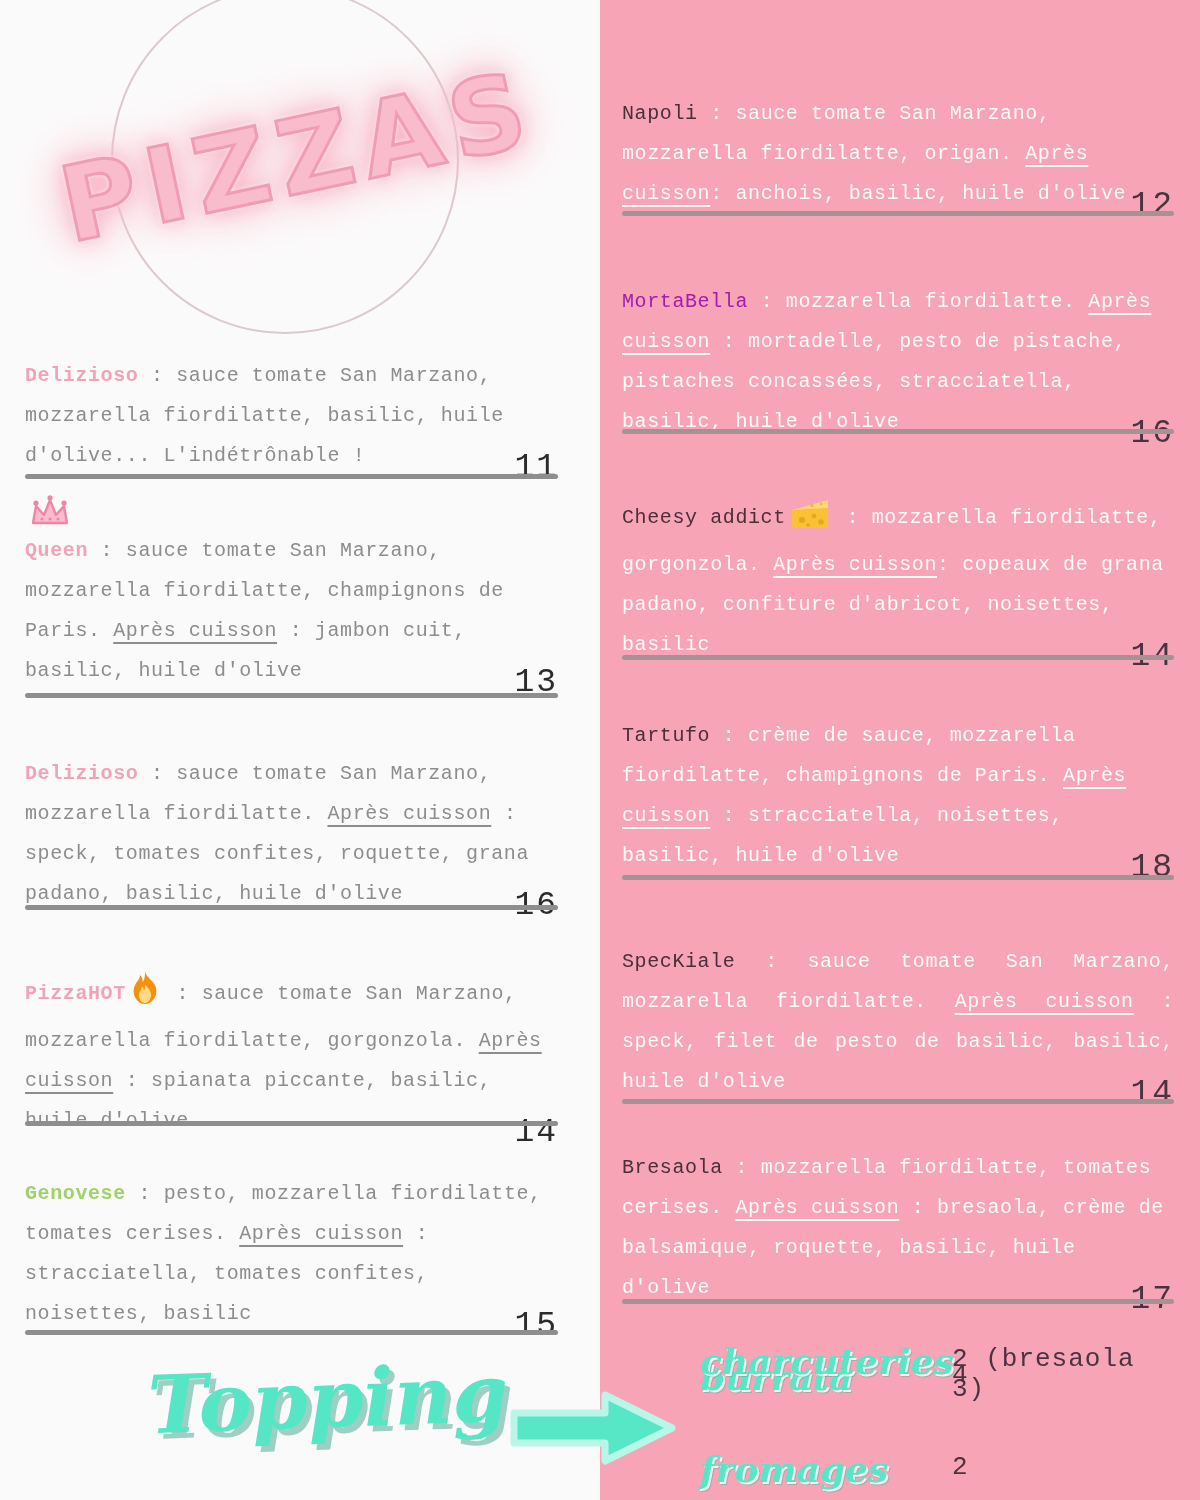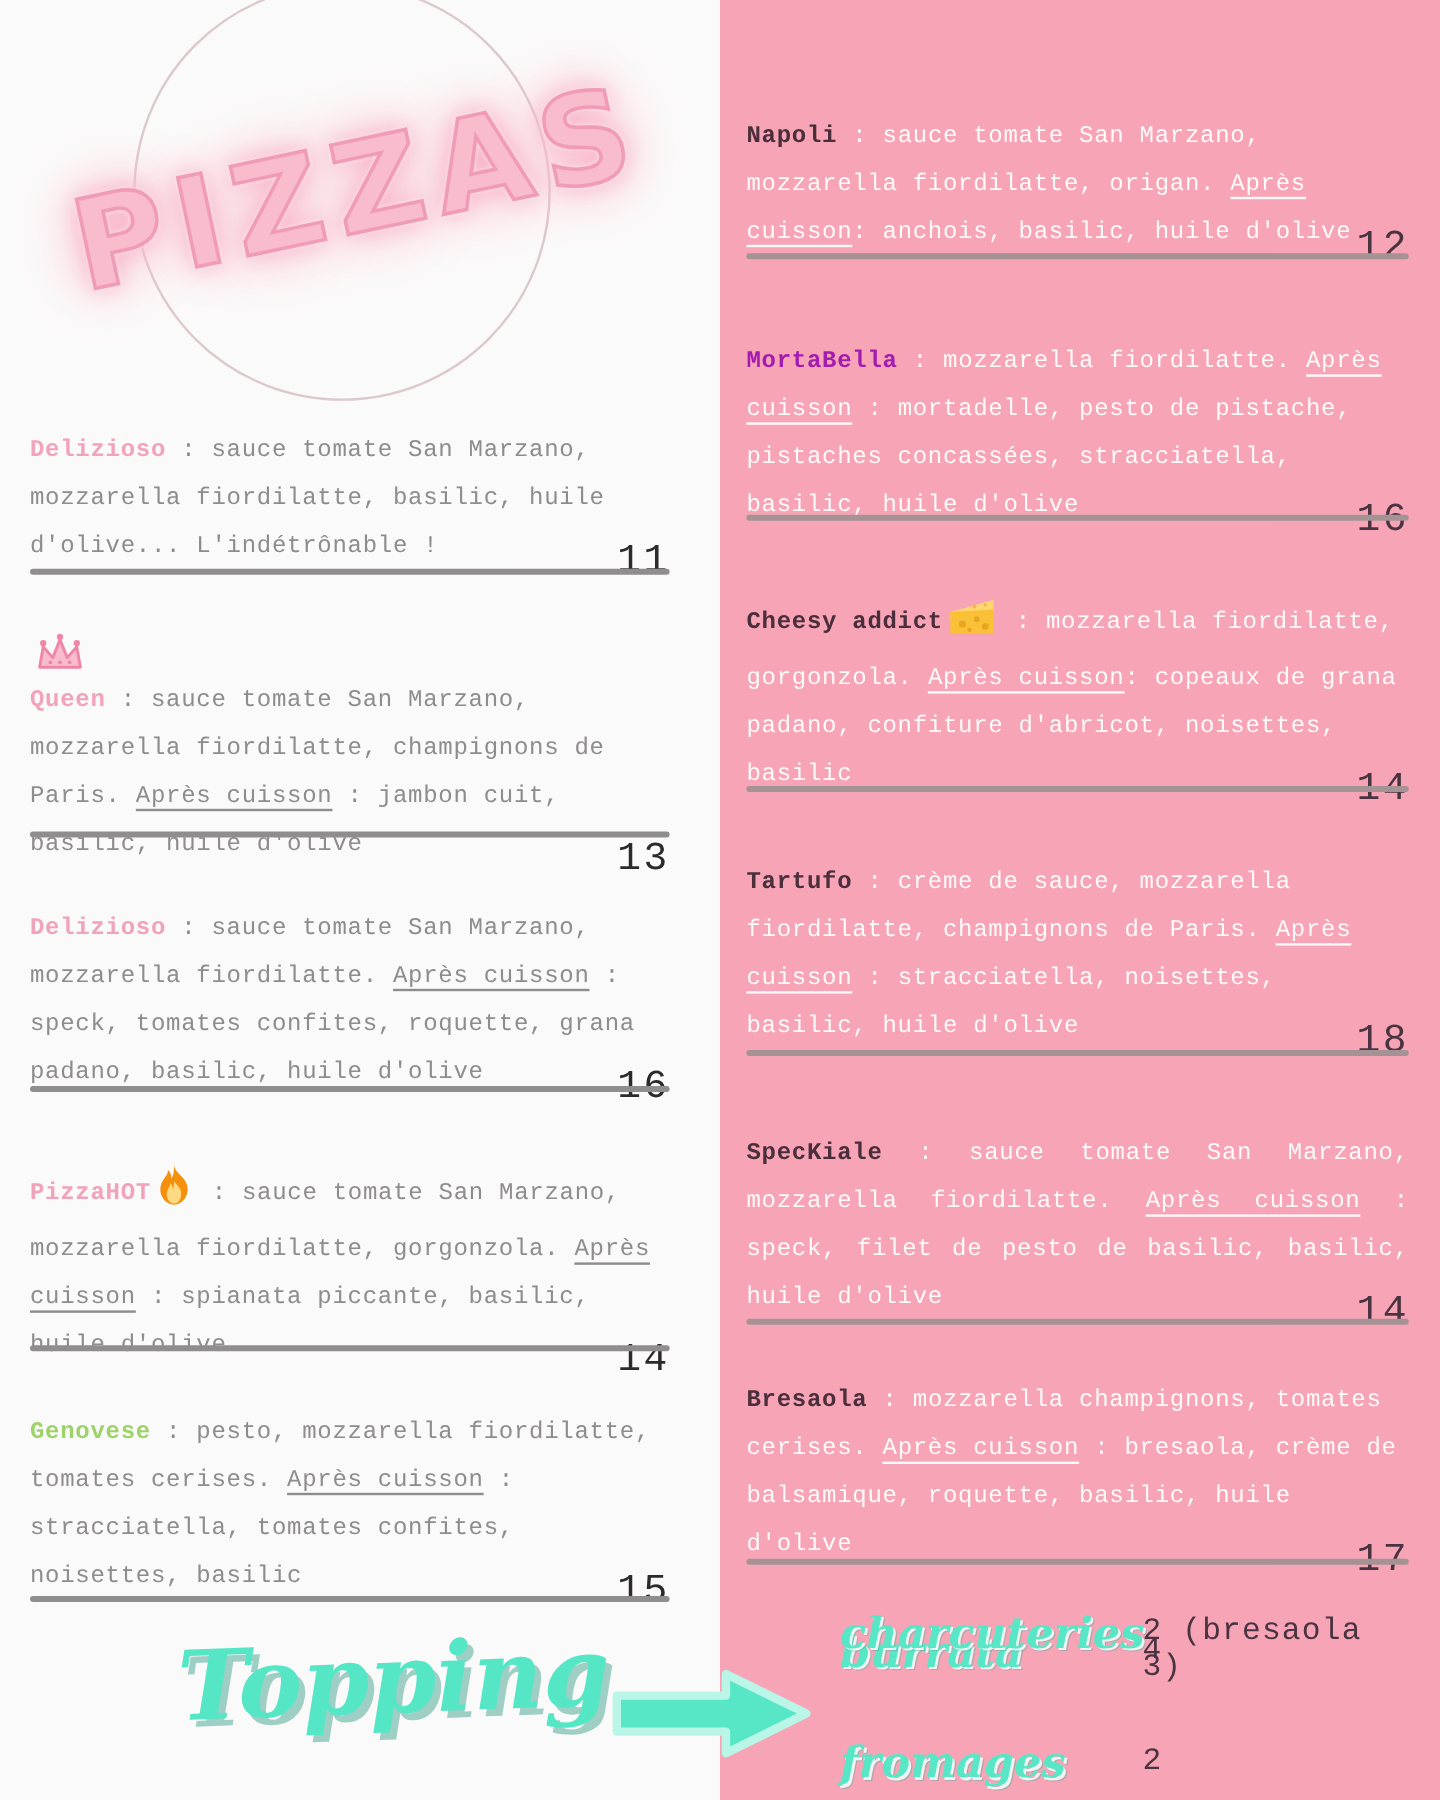--- a/index.html
+++ b/index.html
@@ -16,21 +16,21 @@
        font-family:"DejaVu Sans","Liberation Sans",sans-serif;font-weight:800;
        font-size:104px;letter-spacing:10px;transform:rotate(-12deg);
        color:#f8bccd;-webkit-text-stroke:3px #f09cb6;
        text-shadow:0 0 6px #ffffff,0 0 18px #f9aec3,0 0 36px #f9b9cb,0 0 60px #fac3d2;}
 
   .item{position:absolute;font-size:20px;line-height:40px;letter-spacing:.6px;}
   .item p{margin:0;}
   .left-col{left:25px;width:533px;color:#8e8c8d;}
   .right-col{left:622px;width:552px;color:#fdfafa;}
   .pname{font-weight:bold;}
-  .right-col .pname{font-weight:bold;}
+  .right-col .pname{font-weight:normal;}
   .u{text-decoration:underline;text-decoration-thickness:2px;text-underline-offset:6px;}
   .price{position:absolute;right:0;bottom:-8px;font-size:33px;letter-spacing:2px;line-height:1;}
   .left-col .price{color:#2c2b2b;}
   .right-col .price{color:#4a3340;}
   .just{text-align:justify;}
 
   .rule{position:absolute;height:5px;border-radius:3px;}
   .rule.l{left:25px;width:533px;background:#8f8d8d;}
   .rule.r{left:622px;width:552px;background:#a59294;}
 
@@ -58,21 +58,21 @@
   <div class="pink-panel"></div>
   <div class="neon-circle"></div>
   <h1 class="neon-title">PIZZAS</h1>
 
   <section class="item left-col" style="top:356px">
     <p><span class="pname" style="color: rgb(241, 163, 186);">Delizioso</span><span><span> : sauce tomate San Marzano, mozzarella fiordilatte, basilic, huile d'olive... L'indétrônable !</span></span></p>
     <span class="price">11</span>
   </section>
   <div class="rule l" style="top:474px"></div>
 
-  <section class="item left-col" style="top:528px">
+  <section class="item left-col" style="top:495px">
     <svg class="crown" width="46" height="34" viewBox="0 0 46 34">
       <path d="M6 28 L9 11 L17 20 L23 5 L29 20 L37 11 L40 28 Z" fill="#f9bccd" stroke="#ef86a8" stroke-width="2.4" stroke-linejoin="round"></path>
       <circle cx="9" cy="8" r="2.6" fill="#ef86a8"></circle>
         <circle cx="23" cy="2.8" r="2.6" fill="#ef86a8"></circle>
         <circle cx="37" cy="8" r="2.6" fill="#ef86a8"></circle>
       <circle cx="15" cy="24" r="1.6" fill="#ef86a8"></circle>
         <circle cx="23" cy="24" r="1.6" fill="#ef86a8"></circle>
         <circle cx="31" cy="24" r="1.6" fill="#ef86a8"></circle>
     </svg>
     <p><span class="pname" style="color: rgb(241, 163, 186);">Queen</span><span><span> : sauce tomate San Marzano, mozzarella fiordilatte, champignons de Paris. </span><span class="u">Après cuisson</span><span> : jambon cuit, basilic, huile d'olive</span></span></p>
@@ -134,21 +134,21 @@
   </section>
   <div class="rule r" style="top:875px"></div>
 
   <section class="item right-col" style="top:942px">
     <p class="just"><span class="pname" style="color: rgb(75, 46, 59);">SpecKiale</span><span><span> : sauce tomate San Marzano, mozzarella fiordilatte. </span><span class="u">Après cuisson</span><span> : speck, filet de pesto de basilic, basilic, huile d'olive</span></span></p>
     <span class="price">14</span>
   </section>
   <div class="rule r" style="top:1099px"></div>
 
   <section class="item right-col" style="top:1148px">
-    <p><span class="pname" style="color: rgb(75, 46, 59);">Bresaola</span><span><span> : mozzarella champignons, tomates cerises. </span><span class="u">Après cuisson</span><span> : bresaola, crème de balsamique, roquette, basilic, huile d'olive</span></span></p>
+    <p><span class="pname" style="color: rgb(75, 46, 59);">Bresaola</span><span><span> : mozzarella fiordilatte, tomates cerises. </span><span class="u">Après cuisson</span><span> : bresaola, crème de balsamique, roquette, basilic, huile d'olive</span></span></p>
     <span class="price">17</span>
   </section>
   <div class="rule r" style="top:1299px"></div>
 
   <h2 class="topping-title">Topping</h2>
 
   <svg class="topping-arrow" width="172" height="84" viewBox="0 0 172 84">
     <polygon points="6,27 97,27 97,9 164,42 97,75 97,57 6,57" fill="#58e7c6" stroke="#b9f6e8" stroke-width="7" stroke-linejoin="round"></polygon>
   </svg>
 

